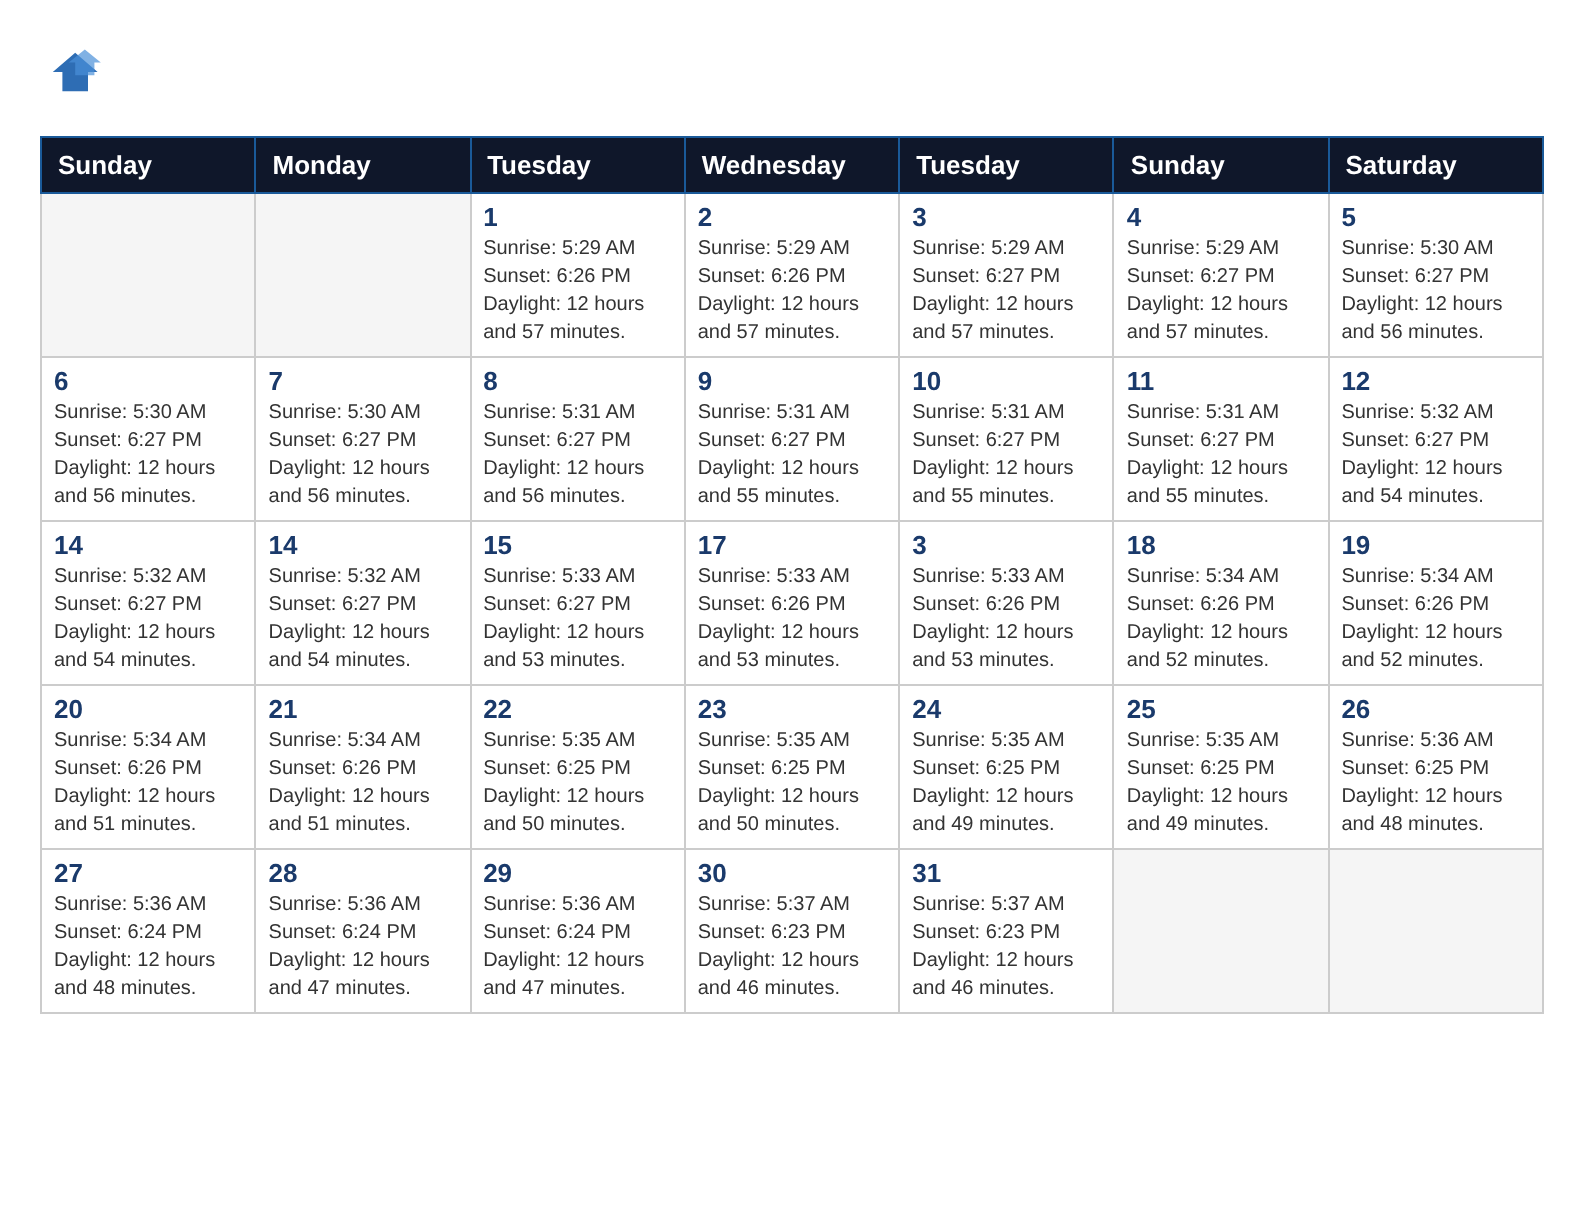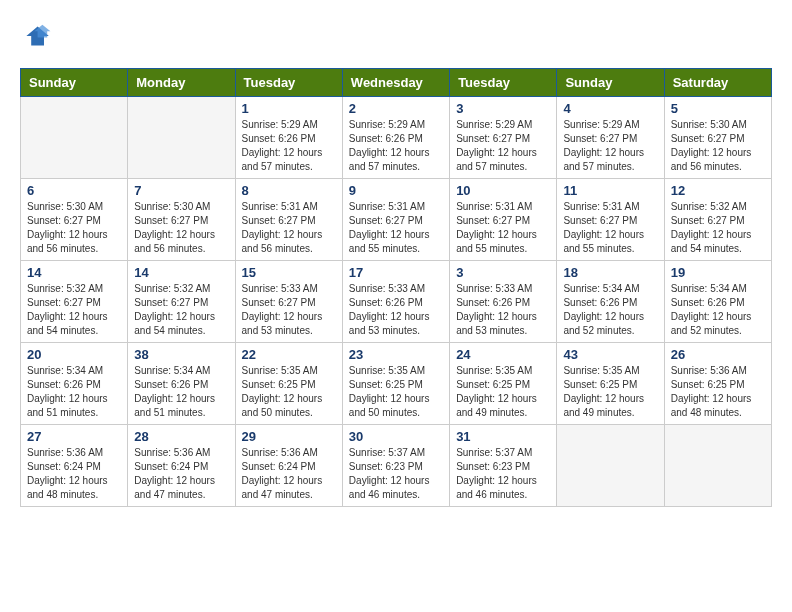--- a/index.html
+++ b/index.html
@@ -45,21 +45,21 @@
     .location {
       font-size: 14px;
       color: #333;
     }
     .calendar {
       width: 100%;
       border-collapse: collapse;
       border: 1px solid #ccc;
     }
     .calendar th {
-      background: #4d7c0f;
+      background: #0f172a;
       color: #fff;
       font-size: 13px;
       font-weight: bold;
       padding: 6px 8px;
       text-align: left;
       border: 1px solid #1a5a99;
     }
     .calendar td {
       vertical-align: top;
       width: 107px;
@@ -207,37 +207,37 @@
           <div class="day-num">19</div>
           <div class="cell-info">Sunrise: 5:34 AM<br>Sunset: 6:26 PM<br>Daylight: 12 hours and 52 minutes.</div>
         </td>
       </tr>
       <tr class="row-alt">
         <td>
           <div class="day-num">20</div>
           <div class="cell-info">Sunrise: 5:34 AM<br>Sunset: 6:26 PM<br>Daylight: 12 hours and 51 minutes.</div>
         </td>
         <td>
-          <div class="day-num">38</div>
+          <div class="day-num">21</div>
           <div class="cell-info">Sunrise: 5:34 AM<br>Sunset: 6:26 PM<br>Daylight: 12 hours and 51 minutes.</div>
         </td>
         <td>
           <div class="day-num">22</div>
           <div class="cell-info">Sunrise: 5:35 AM<br>Sunset: 6:25 PM<br>Daylight: 12 hours and 50 minutes.</div>
         </td>
         <td>
           <div class="day-num">23</div>
           <div class="cell-info">Sunrise: 5:35 AM<br>Sunset: 6:25 PM<br>Daylight: 12 hours and 50 minutes.</div>
         </td>
         <td>
           <div class="day-num">24</div>
           <div class="cell-info">Sunrise: 5:35 AM<br>Sunset: 6:25 PM<br>Daylight: 12 hours and 49 minutes.</div>
         </td>
         <td>
-          <div class="day-num">43</div>
+          <div class="day-num">25</div>
           <div class="cell-info">Sunrise: 5:35 AM<br>Sunset: 6:25 PM<br>Daylight: 12 hours and 49 minutes.</div>
         </td>
         <td>
           <div class="day-num">26</div>
           <div class="cell-info">Sunrise: 5:36 AM<br>Sunset: 6:25 PM<br>Daylight: 12 hours and 48 minutes.</div>
         </td>
       </tr>
       <tr>
         <td>
           <div class="day-num">27</div>

